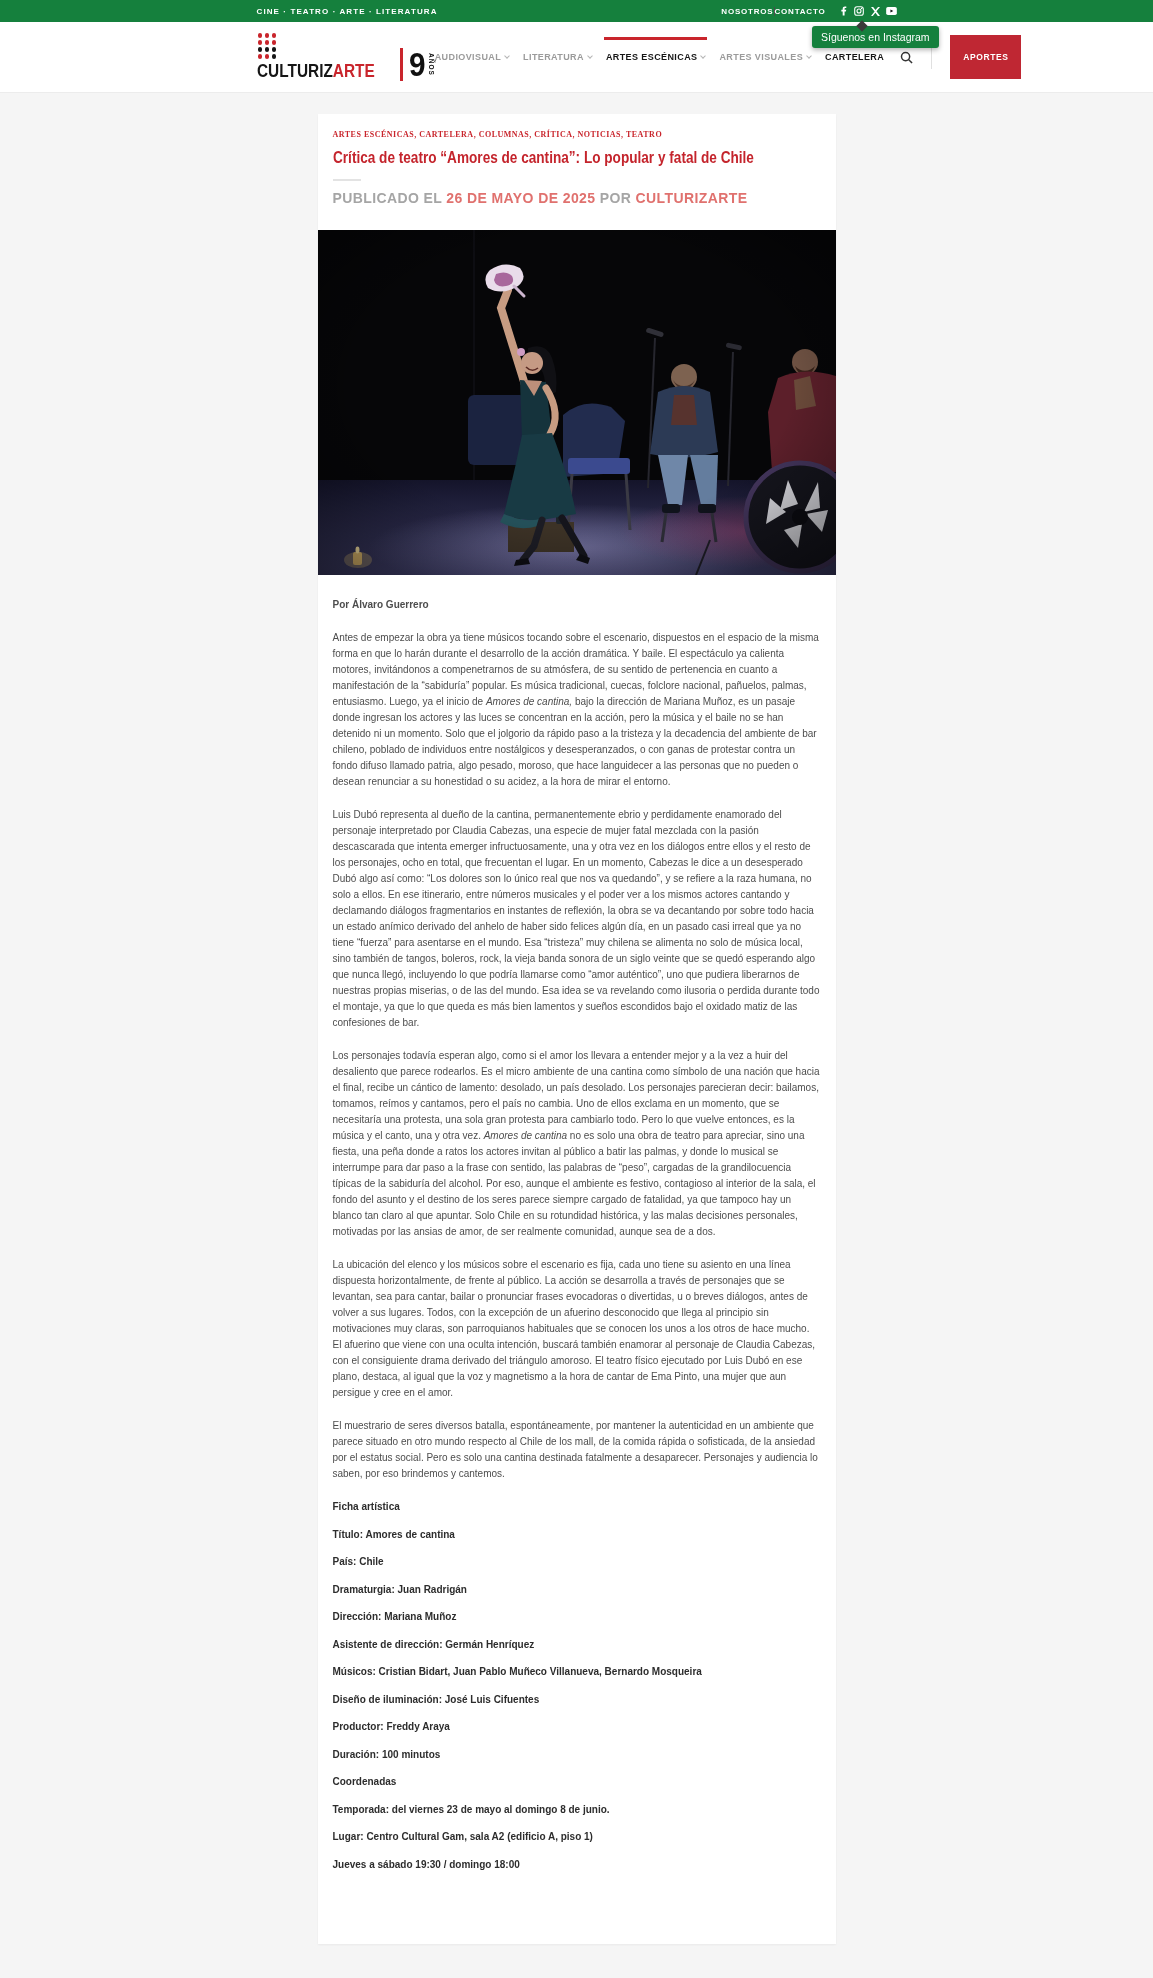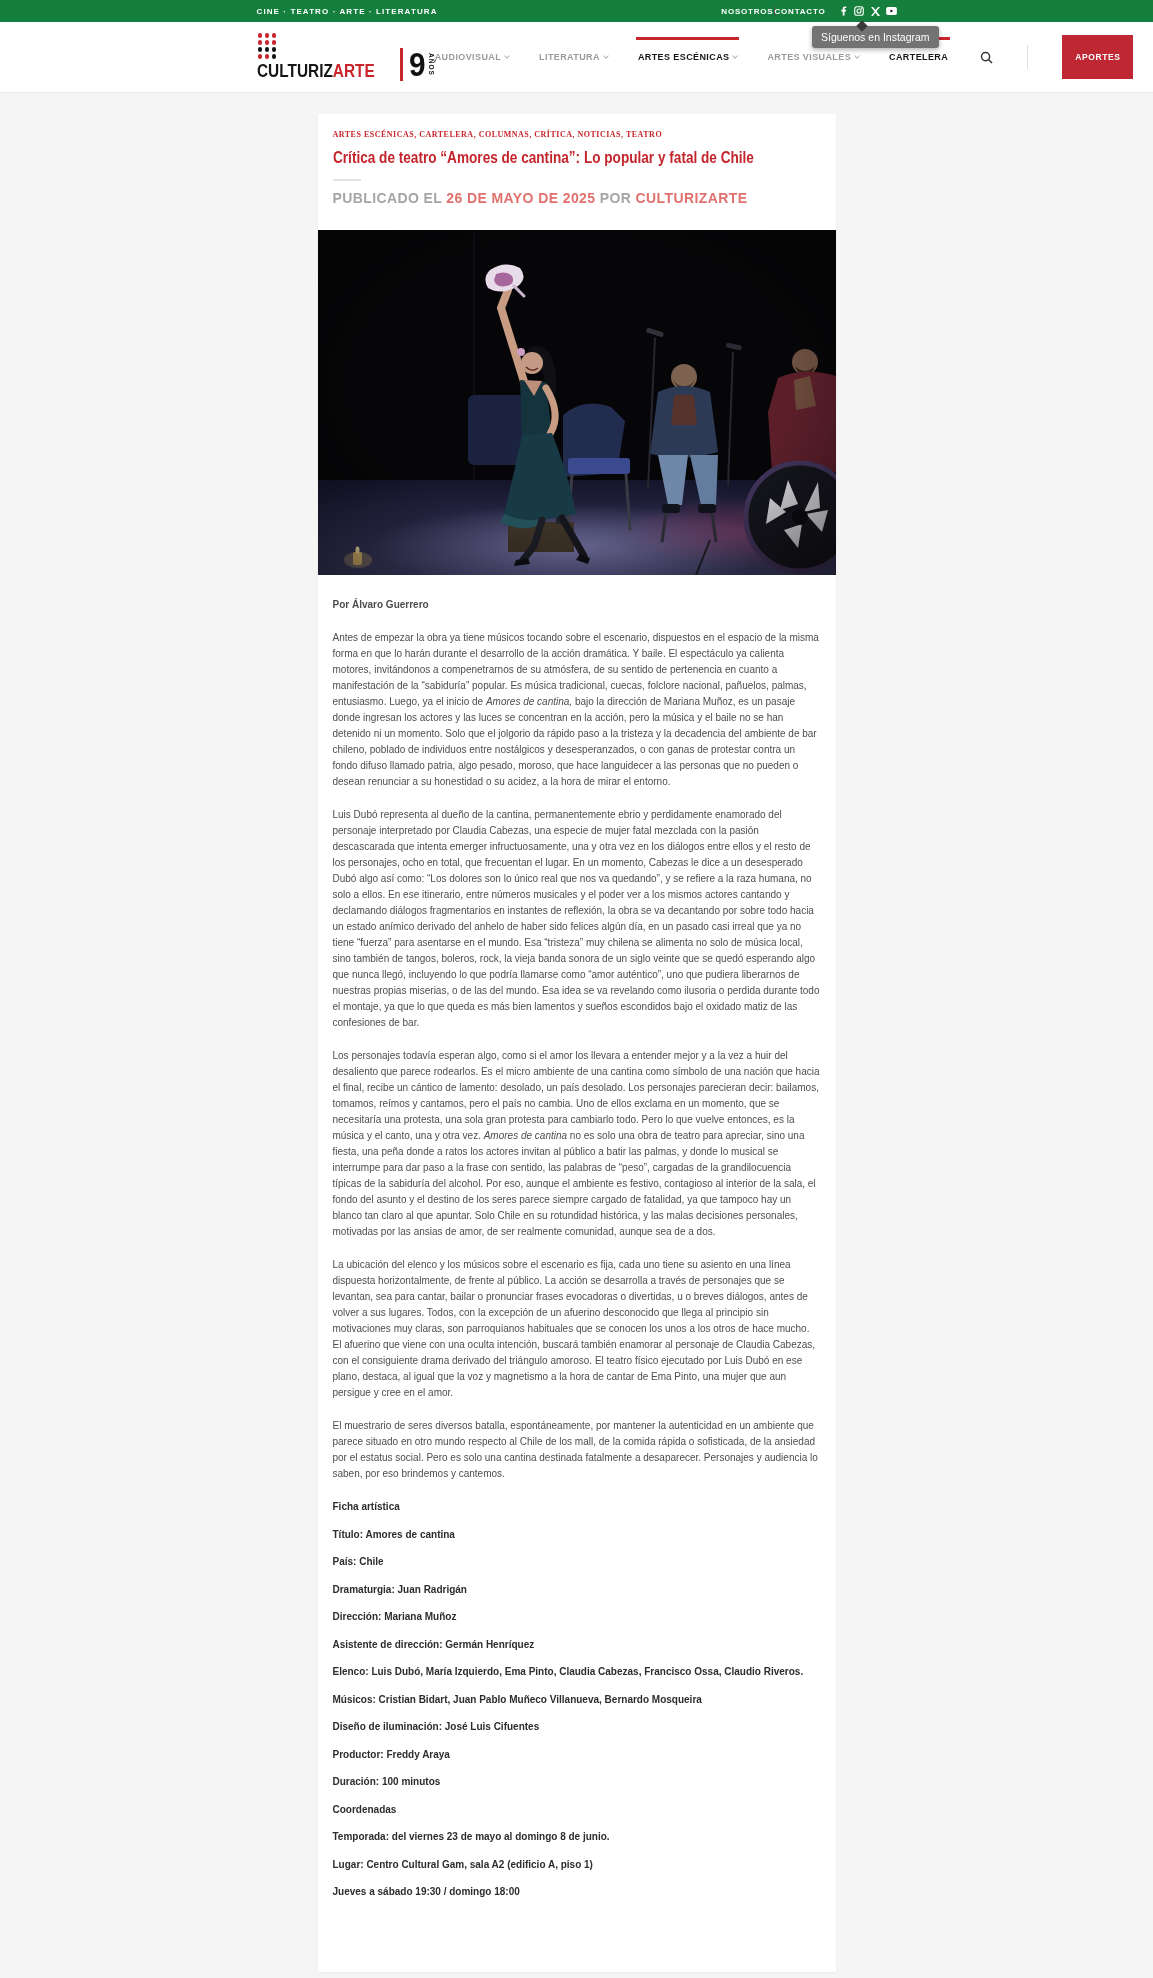--- a/index.html
+++ b/index.html
@@ -17,21 +17,21 @@
   .topbar-inner { width:640px; margin:0 auto; height:100%; display:flex; align-items:center; justify-content:space-between; }
   .topbar-left { color:#fff; font-size:8px; font-weight:bold; letter-spacing:1.1px; }
   .topbar-right { display:flex; align-items:center; gap:9px; }
   .topbar-link { color:#fff; font-size:8px; font-weight:bold; letter-spacing:.8px; }
   .topbar-sep { width:1px; height:9px; background:#4a4a4a; }
   .soc { display:inline-flex; align-items:center; justify-content:center; width:11px; height:11px; }
 
   
   .tooltip {
     position:absolute; top:26px; left:812px; z-index:60;
-    background:#737373; color:#fff; font-size:10.5px; padding:5px 9px;
+    background:#15803d; color:#fff; font-size:10.5px; padding:5px 9px;
     border-radius:3px; white-space:nowrap; box-shadow:0 2px 5px rgba(0,0,0,.3);
   }
   .tooltip::before {
     content:""; position:absolute; top:-4px; left:46px;
     width:8px; height:8px; background:#3a3a3a; transform:rotate(45deg);
   }
 
   
   .header { background:#fff; height:71px; border-bottom:1px solid #ececec; }
   .header-inner { width:640px; margin:0 auto; height:100%; display:flex; align-items:center; justify-content:space-between; }
@@ -40,21 +40,21 @@
   .dot { width:4.5px; height:4.5px; border-radius:50%; }
   .dot.r { background:#c9252c; } .dot.k { background:#161616; }
   .logo-word { font-size:17.5px; font-weight:bold; color:#161616; letter-spacing:0;
     transform:scaleX(.88); transform-origin:left bottom; white-space:nowrap; line-height:1; }
   .logo-word .red { color:#c9252c; }
   .logo-years { display:flex; align-items:center; margin-left:10px; }
   .years-bar { width:3px; height:33px; background:#c9252c; margin-right:5px; }
   .years-9 { font-size:33px; font-weight:bold; color:#111; line-height:.95; transform:scaleX(.9); }
   .years-label { writing-mode:vertical-rl; font-size:6.5px; font-weight:bold; color:#111; letter-spacing:1px; margin-left:1px; }
 
-  .nav { display:flex; align-items:center; gap:30px; }
+  .nav { display:flex; align-items:center; gap:14px; }
   .nav-item { position:relative; font-size:9px; font-weight:bold; color:#9b9b9b; letter-spacing:.4px; white-space:nowrap; padding:6px 0; }
   .nav-item.active { color:#161616; }
   .nav-bar { position:absolute; top:-9px; left:-2px; right:-2px; height:3px; background:#c9252c; }
   .chev { display:inline-block; width:4px; height:4px; border-right:1.3px solid #b5b5b5; border-bottom:1.3px solid #b5b5b5; transform:rotate(45deg); margin-left:4px; vertical-align:2px; }
   .search-btn { display:inline-flex; margin-left:2px; }
   .hdr-sep { width:1px; height:24px; background:#e0e0e0; margin:0 4px; }
   .aportes { background:#bf2733; color:#fff; font-size:8.5px; font-weight:bold; letter-spacing:.6px; padding:17px 13px; border:none; cursor:pointer; }
 
   
   .main { padding-top:21px; }
@@ -283,21 +283,20 @@
         <p><span>Luis Dubó representa al dueño de la cantina, permanentemente ebrio y perdidamente enamorado del personaje interpretado por Claudia Cabezas, una especie de mujer fatal mezclada con la pasión descascarada que intenta emerger infructuosamente, una y otra vez en los diálogos entre ellos y el resto de los personajes, ocho en total, que frecuentan el lugar. En un momento, Cabezas le dice a un desesperado Dubó algo así como: “Los dolores son lo único real que nos va quedando”, y se refiere a la raza humana, no solo a ellos. En ese itinerario, entre números musicales y el poder ver a los mismos actores cantando y declamando diálogos fragmentarios en instantes de reflexión, la obra se va decantando por sobre todo hacia un estado anímico derivado del anhelo de haber sido felices algún día, en un pasado casi irreal que ya no tiene “fuerza” para asentarse en el mundo. Esa “tristeza” muy chilena se alimenta no solo de música local, sino también de tangos, boleros, rock, la vieja banda sonora de un siglo veinte que se quedó esperando algo que nunca llegó, incluyendo lo que podría llamarse como “amor auténtico”, uno que pudiera liberarnos de nuestras propias miserias, o de las del mundo. Esa idea se va revelando como ilusoria o perdida durante todo el montaje, ya que lo que queda es más bien lamentos y sueños escondidos bajo el oxidado matiz de las confesiones de bar.</span></p>
         <p><span>Los personajes todavía esperan algo, como si el amor los llevara a entender mejor y a la vez a huir del desaliento que parece rodearlos. Es el micro ambiente de una cantina como símbolo de una nación que hacia el final, recibe un cántico de lamento: desolado, un país desolado. Los personajes parecieran decir: bailamos, tomamos, reímos y cantamos, pero el país no cambia. Uno de ellos exclama en un momento, que se necesitaría una protesta, una sola gran protesta para cambiarlo todo. Pero lo que vuelve entonces, es la música y el canto, una y otra vez. </span><em>Amores de cantina</em><span> no es solo una obra de teatro para apreciar, sino una fiesta, una peña donde a ratos los actores invitan al público a batir las palmas, y donde lo musical se interrumpe para dar paso a la frase con sentido, las palabras de “peso”, cargadas de la grandilocuencia típicas de la sabiduría del alcohol. Por eso, aunque el ambiente es festivo, contagioso al interior de la sala, el fondo del asunto y el destino de los seres parece siempre cargado de fatalidad, ya que tampoco hay un blanco tan claro al que apuntar. Solo Chile en su rotundidad histórica, y las malas decisiones personales, motivadas por las ansias de amor, de ser realmente comunidad, aunque sea de a dos.</span></p>
         <p><span>La ubicación del elenco y los músicos sobre el escenario es fija, cada uno tiene su asiento en una línea dispuesta horizontalmente, de frente al público. La acción se desarrolla a través de personajes que se levantan, sea para cantar, bailar o pronunciar frases evocadoras o divertidas, u o breves diálogos, antes de volver a sus lugares. Todos, con la excepción de un afuerino desconocido que llega al principio sin motivaciones muy claras, son parroquianos habituales que se conocen los unos a los otros de hace mucho. El afuerino que viene con una oculta intención, buscará también enamorar al personaje de Claudia Cabezas, con el consiguiente drama derivado del triángulo amoroso. El teatro físico ejecutado por Luis Dubó en ese plano, destaca, al igual que la voz y magnetismo a la hora de cantar de Ema Pinto, una mujer que aun persigue y cree en el amor.</span></p>
         <p><span>El muestrario de seres diversos batalla, espontáneamente, por mantener la autenticidad en un ambiente que parece situado en otro mundo respecto al Chile de los mall, de la comida rápida o sofisticada, de la ansiedad por el estatus social. Pero es solo una cantina destinada fatalmente a desaparecer. Personajes y audiencia lo saben, por eso brindemos y cantemos.</span></p>
         <p class="ficha-line">Ficha artística</p>
         <p class="ficha-line">Título: Amores de cantina</p>
         <p class="ficha-line">País: Chile</p>
         <p class="ficha-line">Dramaturgia: Juan Radrigán</p>
         <p class="ficha-line">Dirección: Mariana Muñoz</p>
         <p class="ficha-line">Asistente de dirección: Germán Henríquez</p>
-        <p class="ficha-line">Elenco: Luis Dubó, María Izquierdo, Ema Pinto, Claudia Cabezas, Francisco Ossa, Claudio Riveros.</p>
         <p class="ficha-line">Músicos: Cristian Bidart, Juan Pablo Muñeco Villanueva, Bernardo Mosqueira</p>
         <p class="ficha-line">Diseño de iluminación: José Luis Cifuentes</p>
         <p class="ficha-line">Productor: Freddy Araya</p>
         <p class="ficha-line">Duración: 100 minutos</p>
         <p class="ficha-line">Coordenadas</p>
         <p class="ficha-line">Temporada: del viernes 23 de mayo al domingo 8 de junio.</p>
         <p class="ficha-line">Lugar: Centro Cultural Gam, sala A2 (edificio A, piso 1)</p>
         <p class="ficha-line">Jueves a sábado 19:30 / domingo 18:00</p>
       </div>
   </div>

